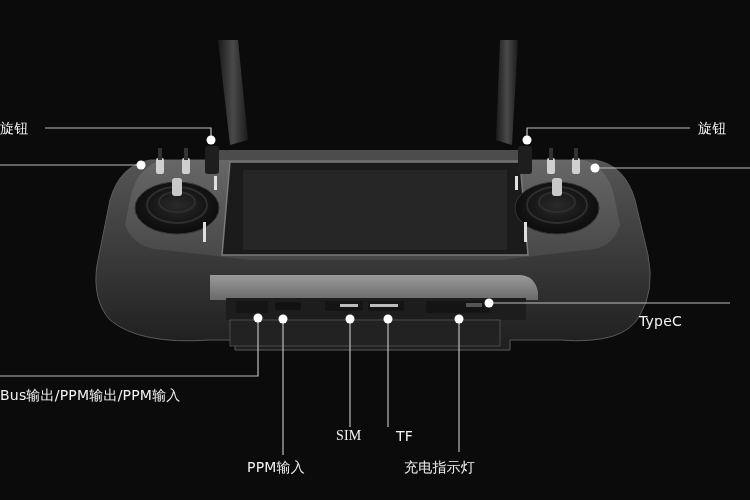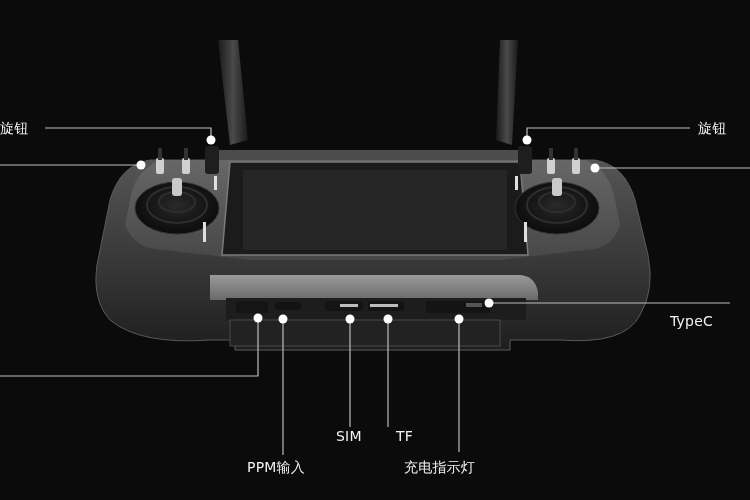--- a/index.html
+++ b/index.html
@@ -152,18 +152,19 @@
       <circle cx="283" cy="319" r="4.5"></circle>
       <circle cx="350" cy="319" r="4.5"></circle>
       <circle cx="388" cy="319" r="4.5"></circle>
       <circle cx="459" cy="319" r="4.5"></circle>
       <circle cx="489" cy="303" r="4.5"></circle>
     </g>
   </svg>
 
   <div class="label" style="left:0px; top:120px;">旋钮</div>
   <div class="label" style="left:698px; top:120px;">旋钮</div>
+  <div class="label" style="left:0px; top:387px;">Bus输出/PPM输出/PPM输入</div>
   <div class="label" style="left:247px; top:459px;">PPM输入</div>
-  <div class="label" style="left:336px; top:428px;">SIM</div>
+  <div class="label" style="left:336px; top:428px;font-family:Liberation Serif, serif;">SIM</div>
   <div class="label" style="left:396px; top:428px;">TF</div>
   <div class="label" style="left:404px; top:459px;">充电指示灯</div>
-  <div class="label" style="left:670px; top:313px;">TypeC</div>
+  <div class="label" style="left:639px; top:313px;">TypeC</div>
 </div>
 
 </body></html>

